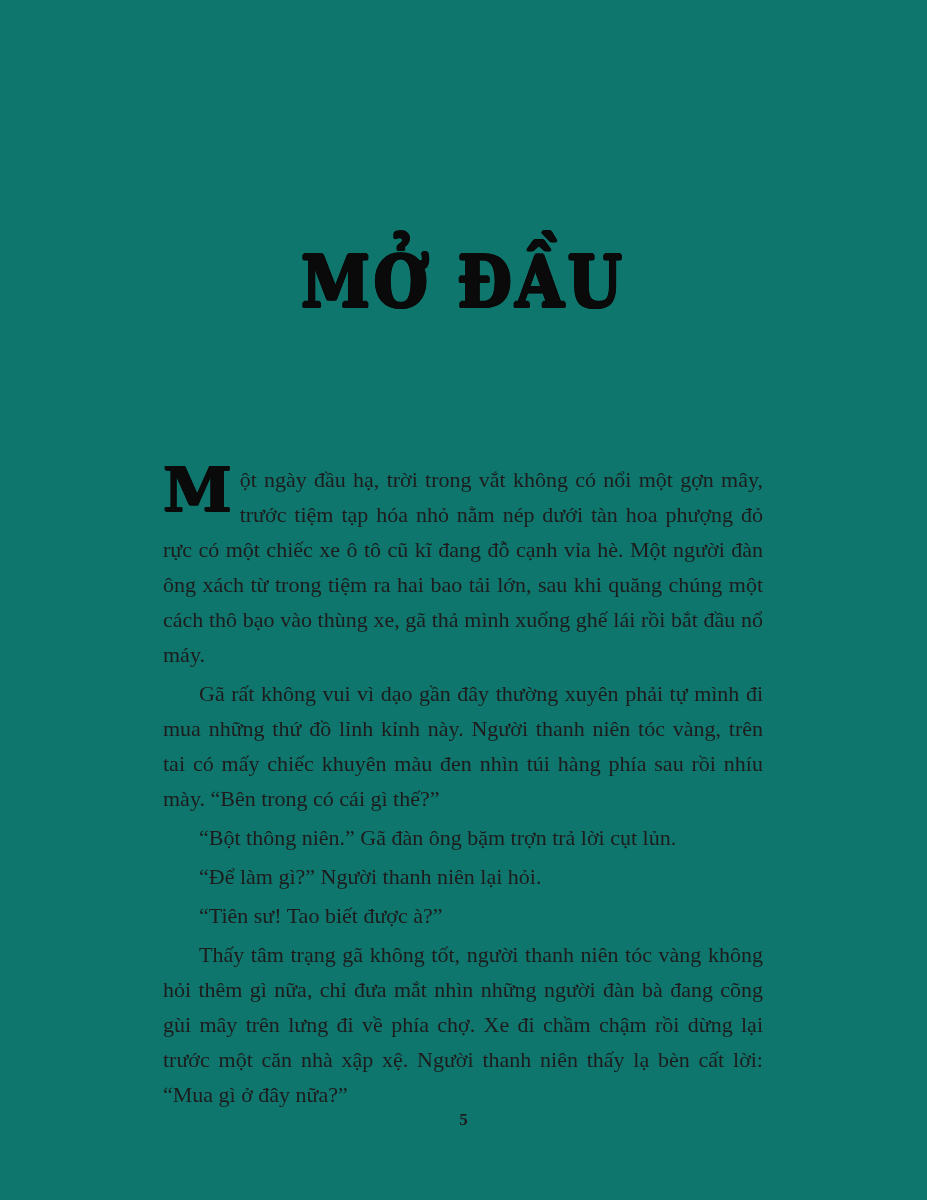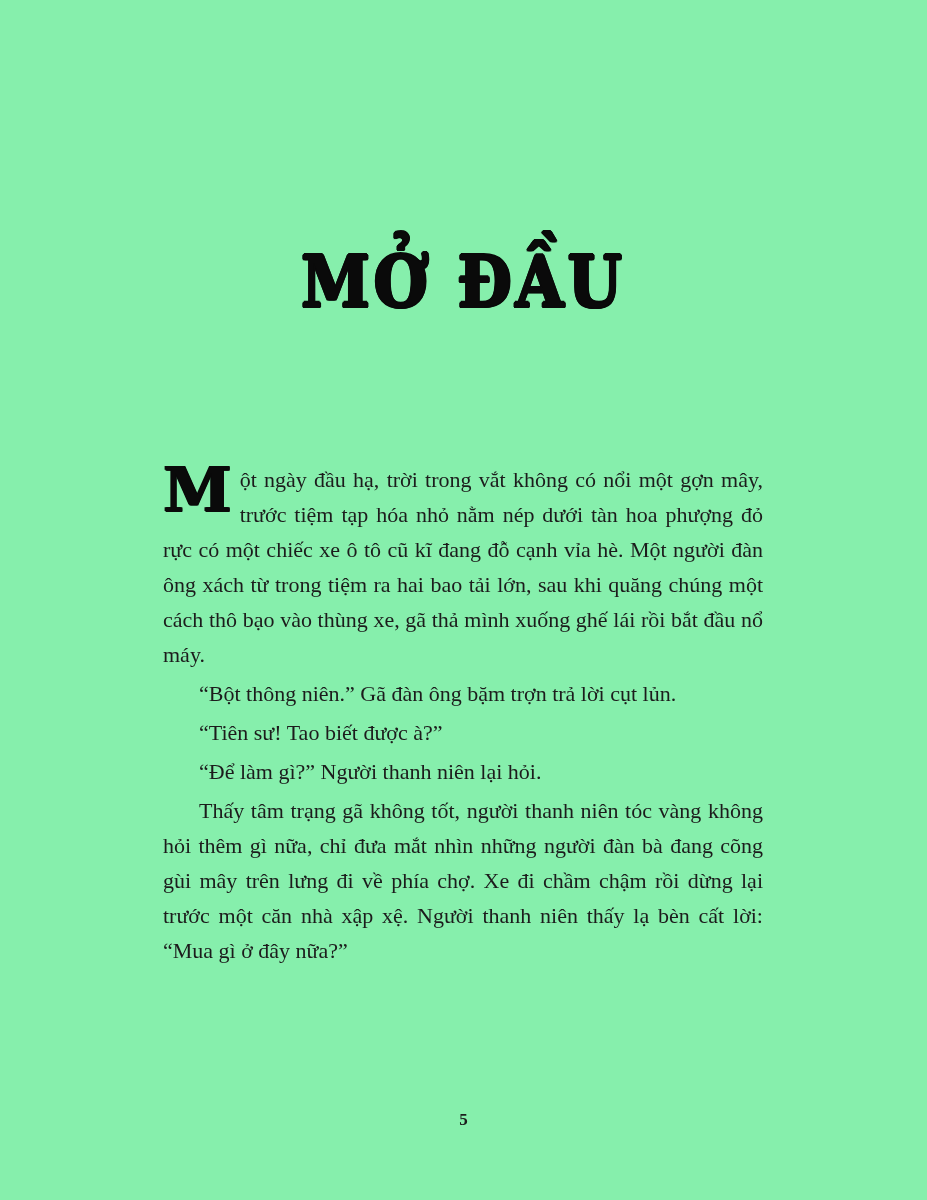--- a/index.html
+++ b/index.html
@@ -4,21 +4,21 @@
 <style>
   html, body {
     margin: 0;
     padding: 0;
     background: #ffffff;
   }
   .book-page {
     position: relative;
     width: 927px;
     height: 1200px;
-    background: #86efac;
+    background: #0f766e;
     font-family: "Liberation Serif", serif;
     color: #1c1c1c;
     overflow: hidden;
   }
   .chapter-title {
     position: absolute;
     top: 240px;
     left: 0;
     width: 100%;
     text-align: center;
@@ -87,26 +87,27 @@
 <body>
 
 <div class="book-page">
 
   <h1 class="chapter-title">MỞ ĐẦU</h1>
 
   <div class="body-text">
 
     <p class="para"><span class="dropcap">M</span><span>ột ngày đầu hạ, trời trong vắt không có nổi một gợn mây, trước tiệm tạp hóa nhỏ nằm nép dưới tàn hoa phượng đỏ rực có một chiếc xe ô tô cũ kĩ đang đỗ cạnh vỉa hè. Một người đàn ông xách từ trong tiệm ra hai bao tải lớn, sau khi quăng chúng một cách thô bạo vào thùng xe, gã thả mình xuống ghế lái rồi bắt đầu nổ máy.</span></p>
 
+    <p class="para indented">Gã rất không vui vì dạo gần đây thường xuyên phải tự mình đi mua những thứ đồ lỉnh kỉnh này. Người thanh niên tóc vàng, trên tai có mấy chiếc khuyên màu đen nhìn túi hàng phía sau rồi nhíu mày. “Bên trong có cái gì thế?”</p>
 
     <p class="para indented">“Bột thông niên.” Gã đàn ông bặm trợn trả lời cụt lủn.</p>
 
+    <p class="para indented">“Để làm gì?” Người thanh niên lại hỏi.</p>
+
     <p class="para indented">“Tiên sư! Tao biết được à?”</p>
-
-    <p class="para indented">“Để làm gì?” Người thanh niên lại hỏi.</p>
 
     <p class="para indented">Thấy tâm trạng gã không tốt, người thanh niên tóc vàng không hỏi thêm gì nữa, chỉ đưa mắt nhìn những người đàn bà đang cõng gùi mây trên lưng đi về phía chợ. Xe đi chầm chậm rồi dừng lại trước một căn nhà xập xệ. Người thanh niên thấy lạ bèn cất lời: “Mua gì ở đây nữa?”</p>
 
   </div>
 
   <div class="page-number">5</div>
 
 </div>
 
 </body></html>

